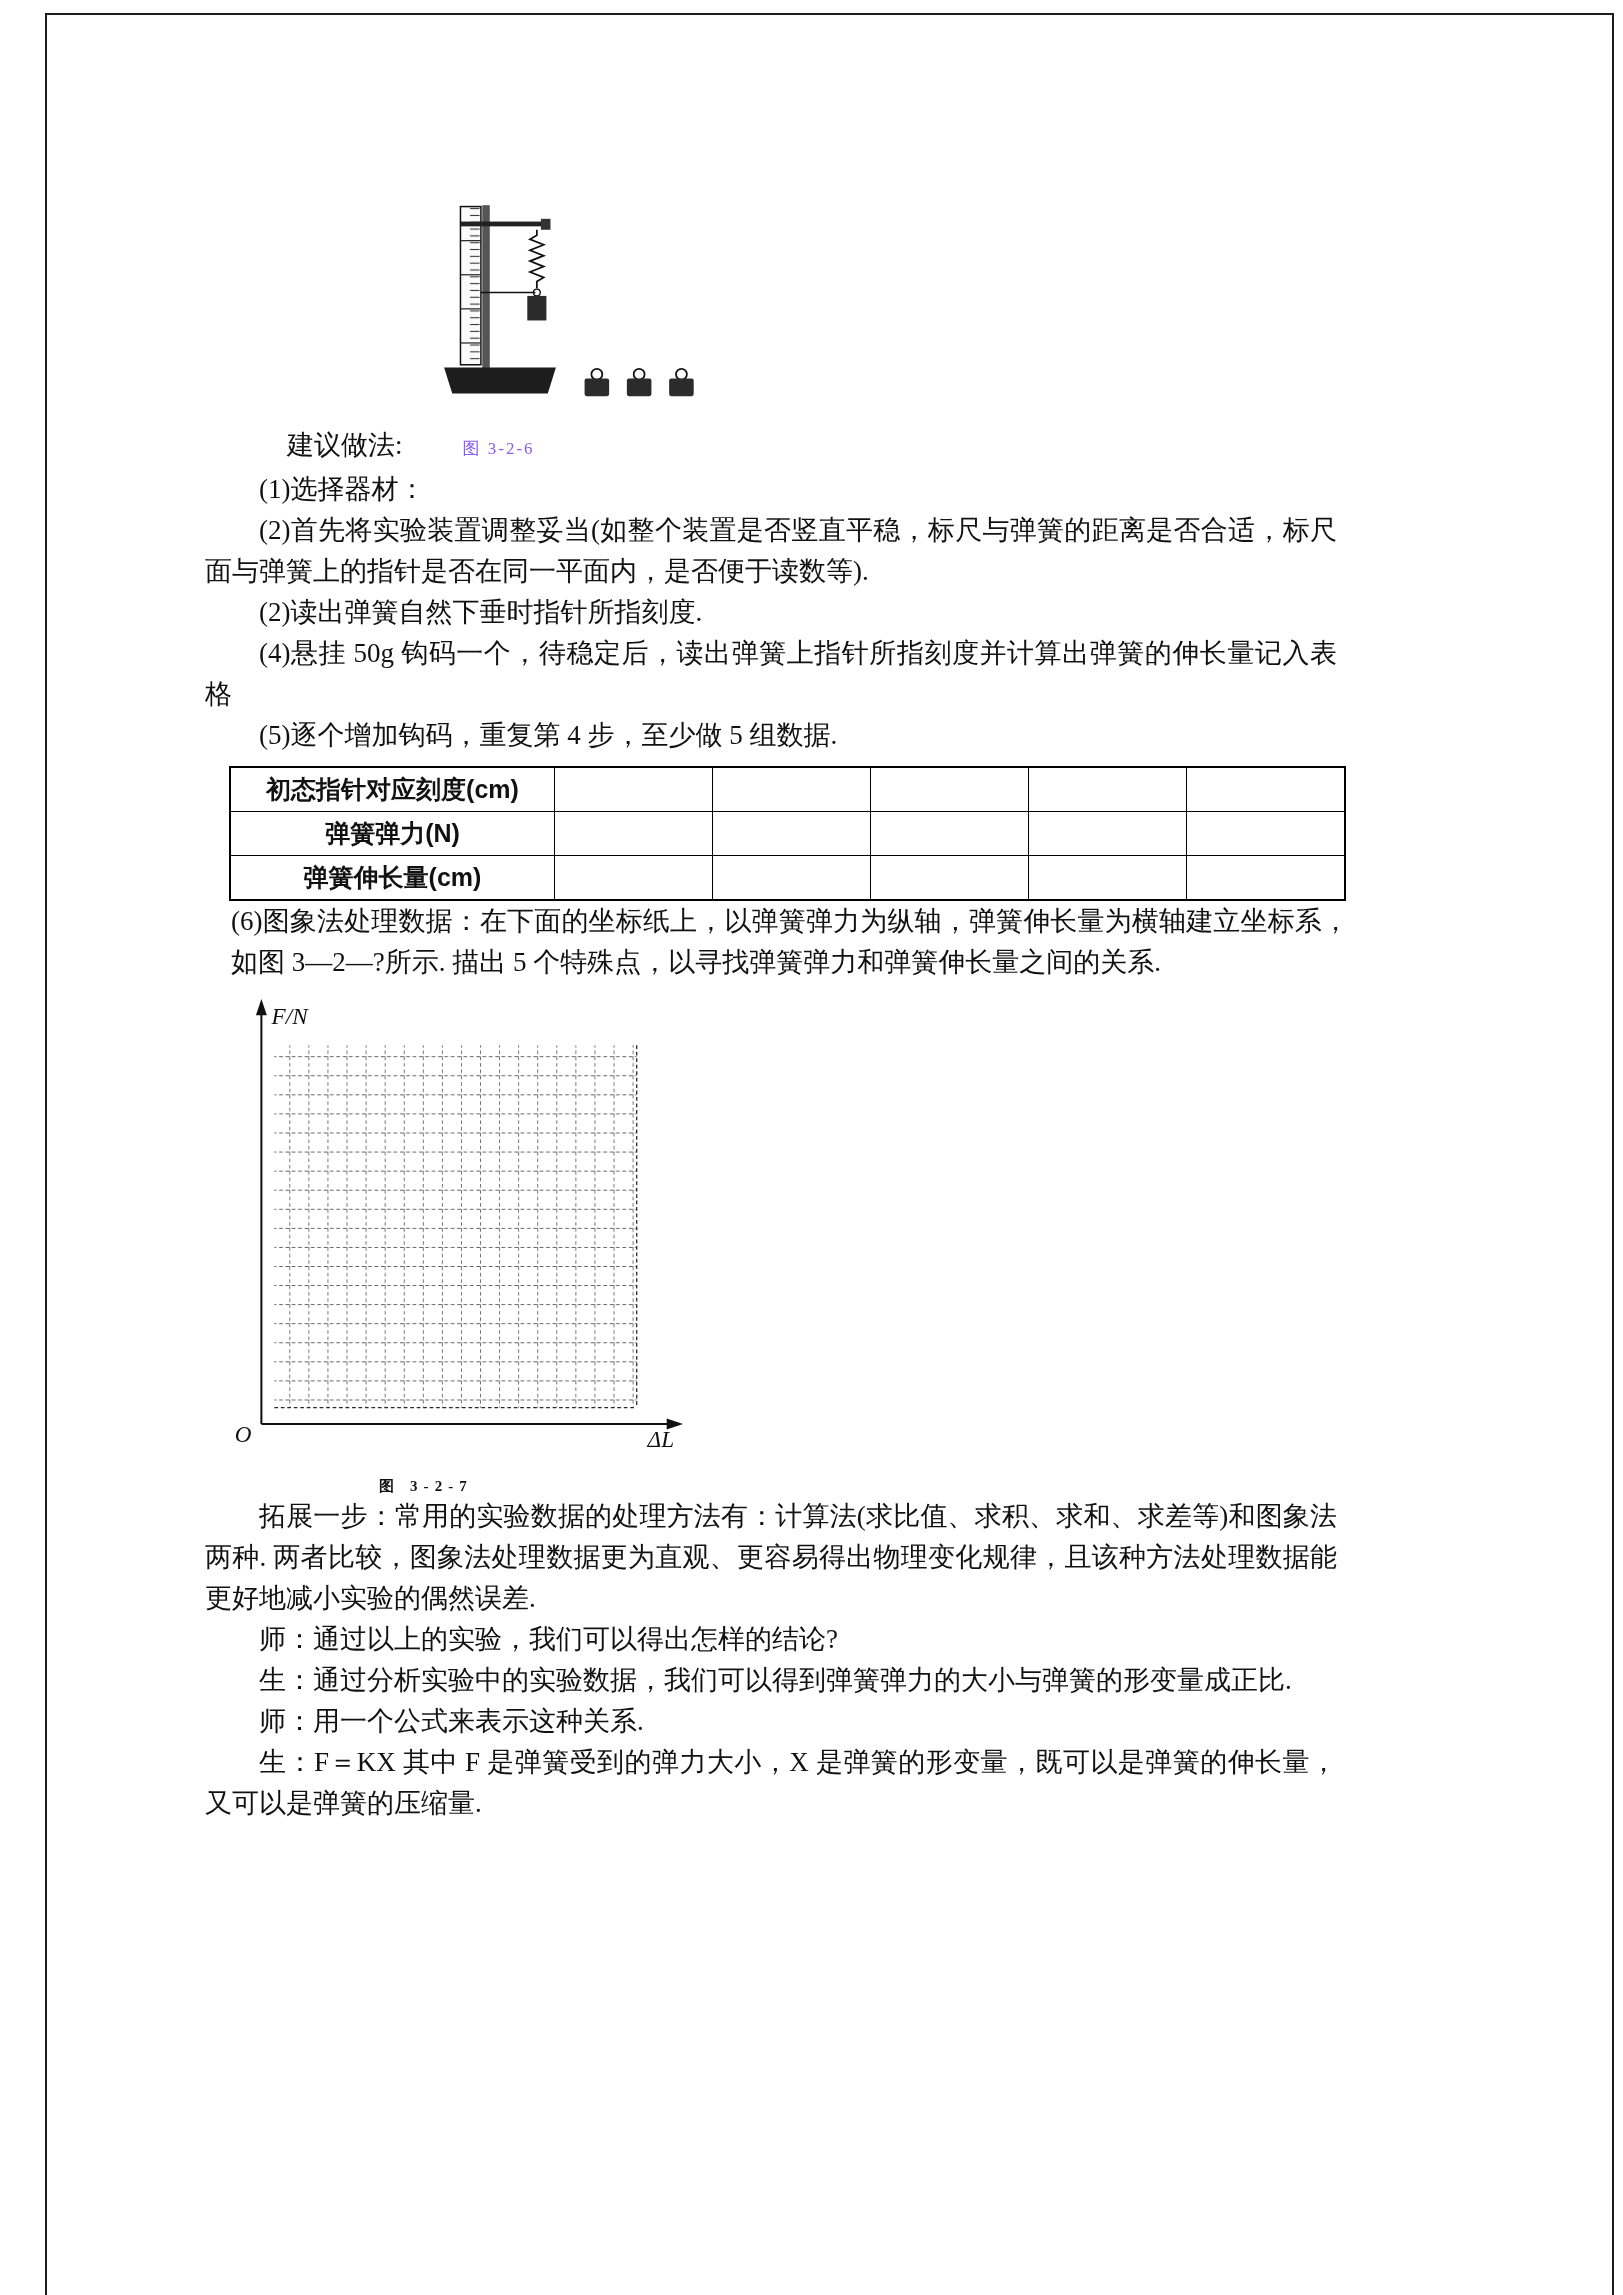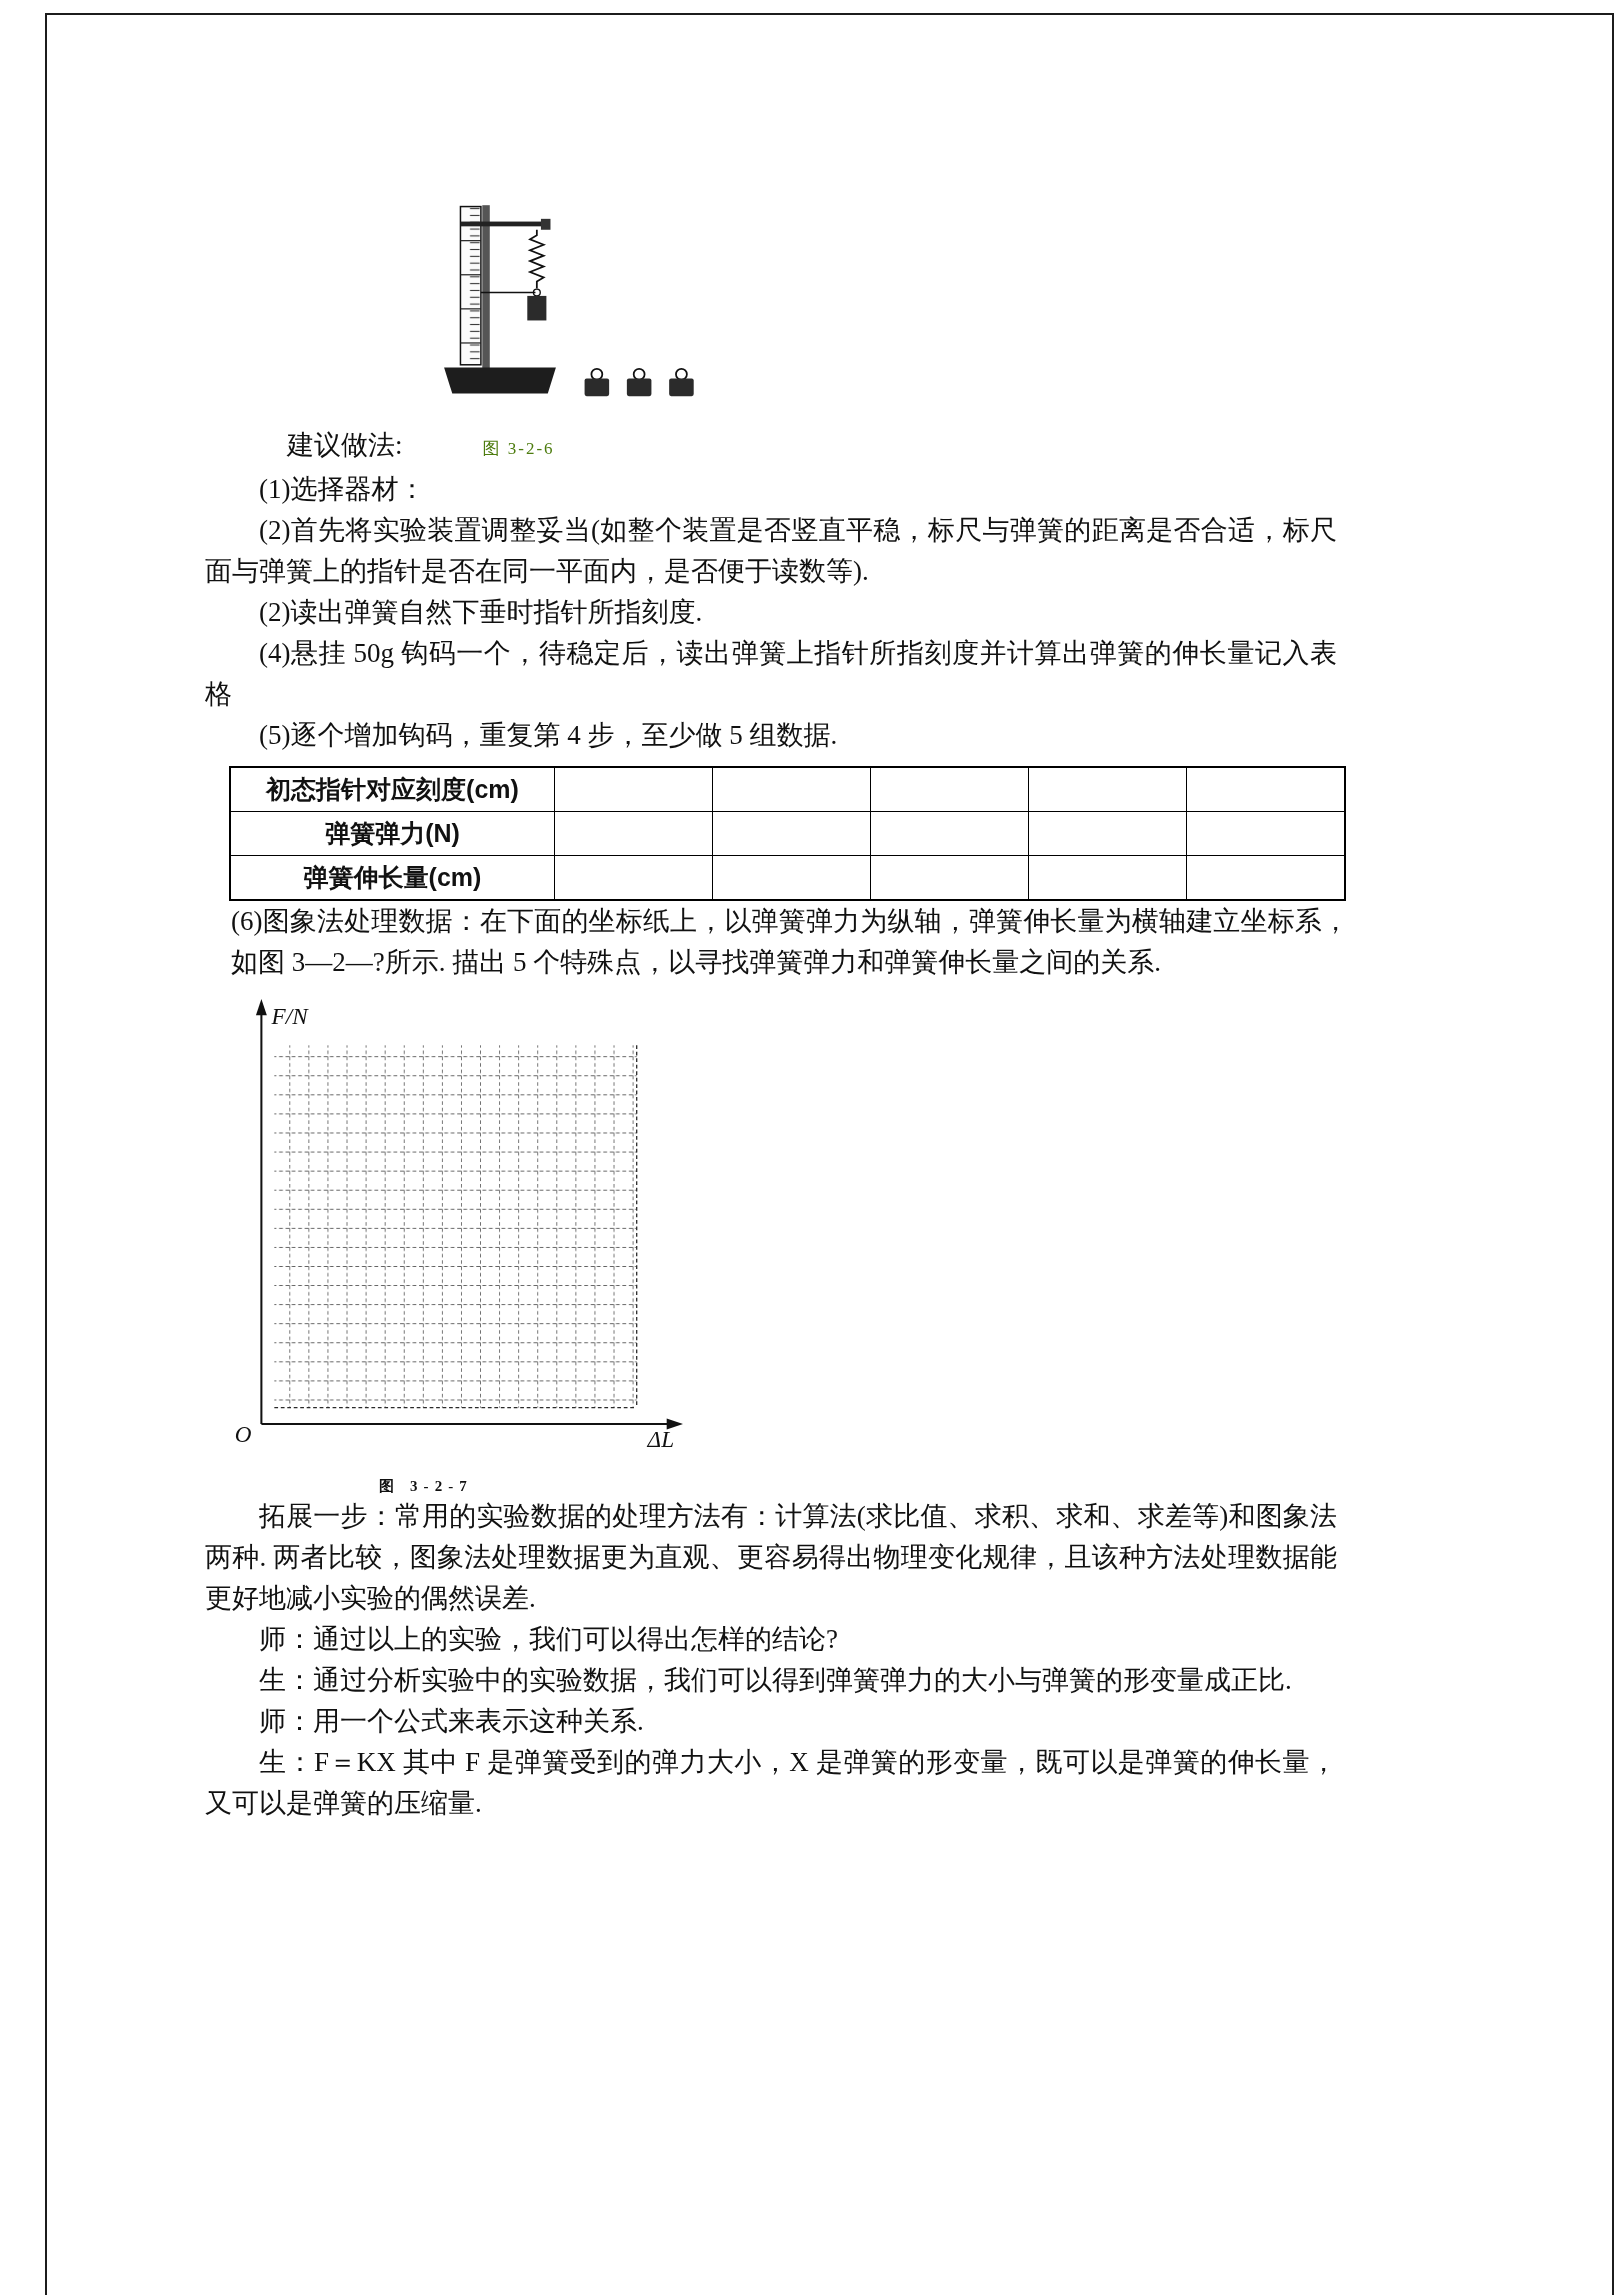--- a/index.html
+++ b/index.html
@@ -32,24 +32,24 @@
   .fig-apparatus svg { display: block; }
   
   .suggest-row {
     margin: 15px 0 0 0;
     font-size: 27px;
     line-height: 41px;
     white-space: nowrap;
   }
   .suggest-heading { margin-left: 82px; }
   .fig-cap-small {
-    margin-left: 80px;
+    margin-left: 60px;
     font-size: 17px;
     letter-spacing: 2px;
-    color: #4d7c0f;
+    color: #8b5cf6;
   }
   
   p.para {
     margin: 0;
     width: 1132px;
     font-size: 27px;
     line-height: 41px;
     text-indent: 2em;
     text-align: justify;
     font-family: Liberation Serif, serif;

